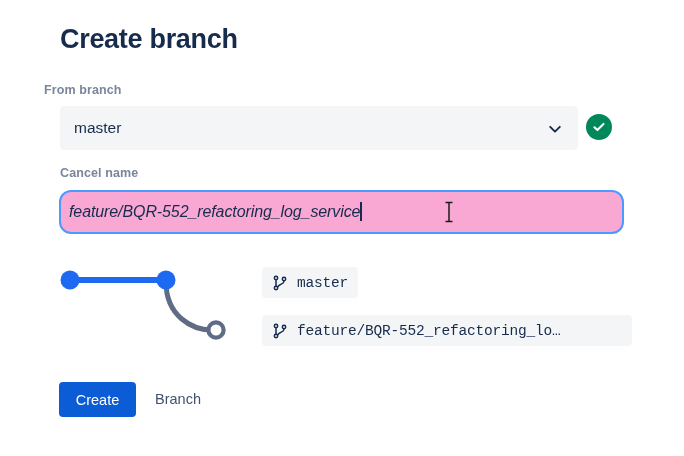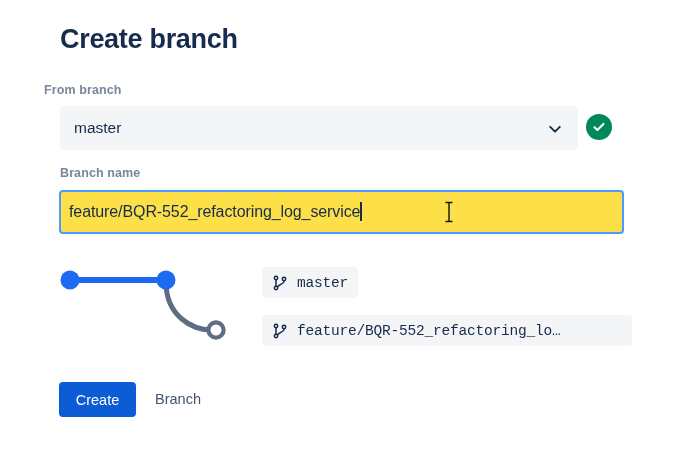--- a/index.html
+++ b/index.html
@@ -95,23 +95,24 @@
   }
 
   
   .text-input {
     position: absolute;
     left: 59px;
     top: 190px;
     width: 565px;
     height: 44px;
     box-sizing: border-box;
-    background: #fde047;
+    background: #f9a8d4;
     border: 2px solid #4C9AFF;
-    border-radius: 4px;
+    border-radius: 12px;
+    font-style: italic;
   }
   .text-input-value {
     position: absolute;
     left: 8px;
     top: 0;
     height: 40px;
     line-height: 40px;
     font-size: 16px;
     color: #172B4D;
     white-space: nowrap;
@@ -221,21 +222,21 @@
       </svg>
     </span>
   </div>
 
   <div class="valid-badge">
     <svg width="16" height="16" viewBox="0 0 16 16">
       <path d="M3.4 8.3 L6.4 11.1 L12.5 4.9" fill="none" stroke="#FFFFFF" stroke-width="2.1" stroke-linecap="round" stroke-linejoin="round"></path>
     </svg>
   </div>
 
-  <div class="field-label label-branch-name">Branch name</div>
+  <div class="field-label label-branch-name">Cancel name</div>
 
   <div class="text-input">
     <div class="text-input-value"><span>feature/BQR-552_refactoring_log_service</span><span class="caret"></span></div>
   </div>
 
   <span class="ibeam-cursor">
     <svg width="12" height="22" viewBox="0 0 12 22">
       <path d="M6 2 L6 20 M2.5 1.6 L9.5 1.6 M2.5 20.4 L9.5 20.4" stroke="#1B1B1B" stroke-width="1.5" fill="none" stroke-linecap="butt"></path>
     </svg>
   </span>

